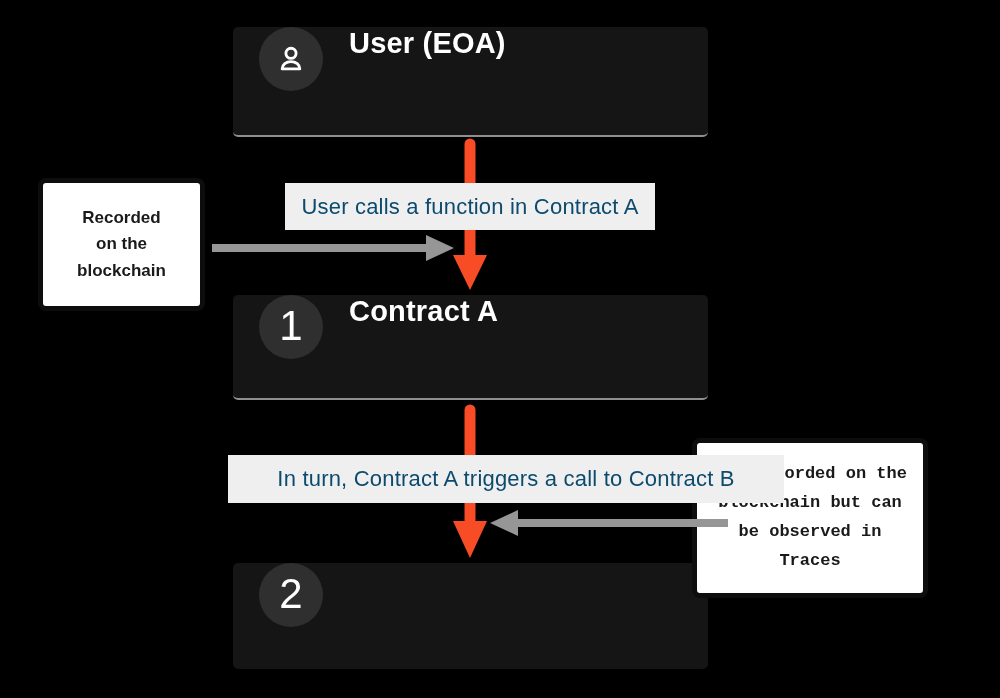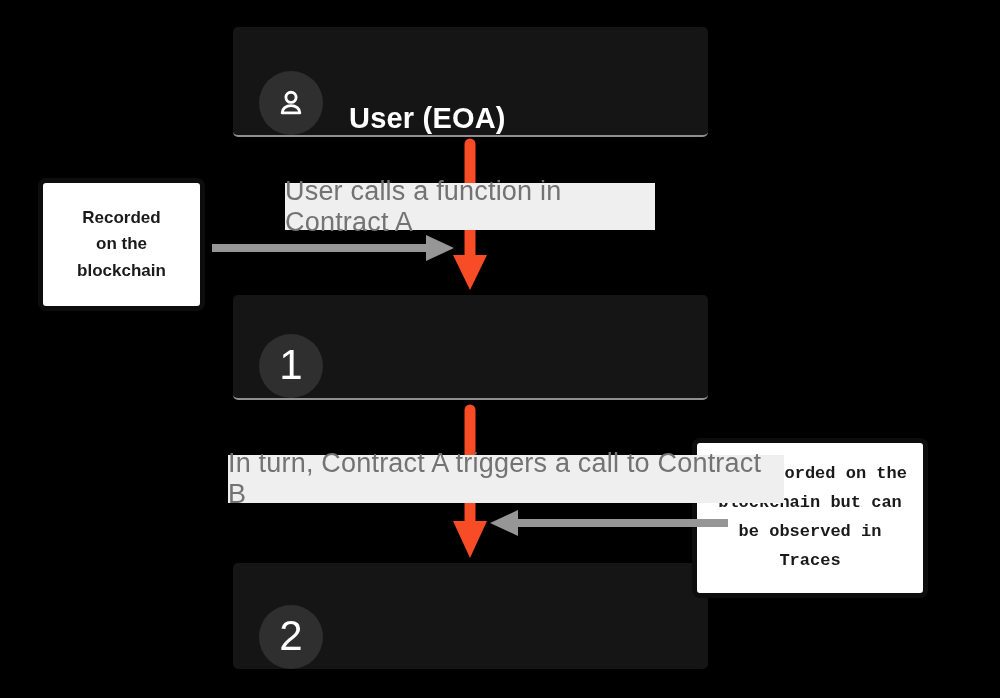--- a/index.html
+++ b/index.html
@@ -13,21 +13,21 @@
   }
 
   
   .node {
     position: absolute;
     left: 233px;
     width: 475px;
     background: #151515;
     border-radius: 5px;
     display: flex;
-    align-items: flex-end;
+    align-items: flex-start;
     padding-left: 26px;
     box-sizing: border-box;
   }
   .node.hairline { border-bottom: 2px solid #8f8f8f; }
   .node-user { top: 27px;  height: 110px; }
   .node-a    { top: 295px; height: 105px; }
   .node-b    { top: 563px; height: 106px; }
 
   .badge {
     width: 64px; height: 64px;
@@ -59,22 +59,22 @@
   .flow-1 { left: 440px; top: 138px; }
   .flow-2 { left: 440px; top: 404px; }
   .obar  { stroke: #f74c25; stroke-width: 11; stroke-linecap: round; }
   .ohead { fill: #f74c25; }
 
   
   .edge-label {
     position: absolute;
     z-index: 2;
     background: #efefef;
-    color: #737373;
-    font-size: 27px;
+    color: #0c4a6e;
+    font-size: 22px;
     display: flex;
     align-items: center;
     justify-content: center;
     letter-spacing: 0.2px;
   }
   .edge-label-1 { left: 285px; top: 183px; width: 370px; height: 47px; }
   .edge-label-2 { left: 228px; top: 455px; width: 556px; height: 48px; }
 
   
   .annotation {
@@ -121,20 +121,21 @@
 
   <svg class="flow flow-1" width="60" height="156" viewBox="0 0 60 156">
     <line class="obar" x1="30" y1="6" x2="30" y2="49"></line>
     <line class="obar" x1="30" y1="89" x2="30" y2="120"></line>
     <polygon class="ohead" points="13,117 47,117 30,152"></polygon>
   </svg>
   <div class="edge-label edge-label-1">User calls a function in Contract A</div>
 
   <div class="node node-a hairline">
     <span class="badge num">1</span>
+    <span class="node-label">Contract A</span>
   </div>
 
   <svg class="flow flow-2" width="60" height="157" viewBox="0 0 60 157">
     <line class="obar" x1="30" y1="6" x2="30" y2="55"></line>
     <line class="obar" x1="30" y1="95" x2="30" y2="120"></line>
     <polygon class="ohead" points="13,117 47,117 30,154"></polygon>
   </svg>
   <div class="edge-label edge-label-2">In turn, Contract A triggers a call to Contract B</div>
 
   <div class="node node-b">

